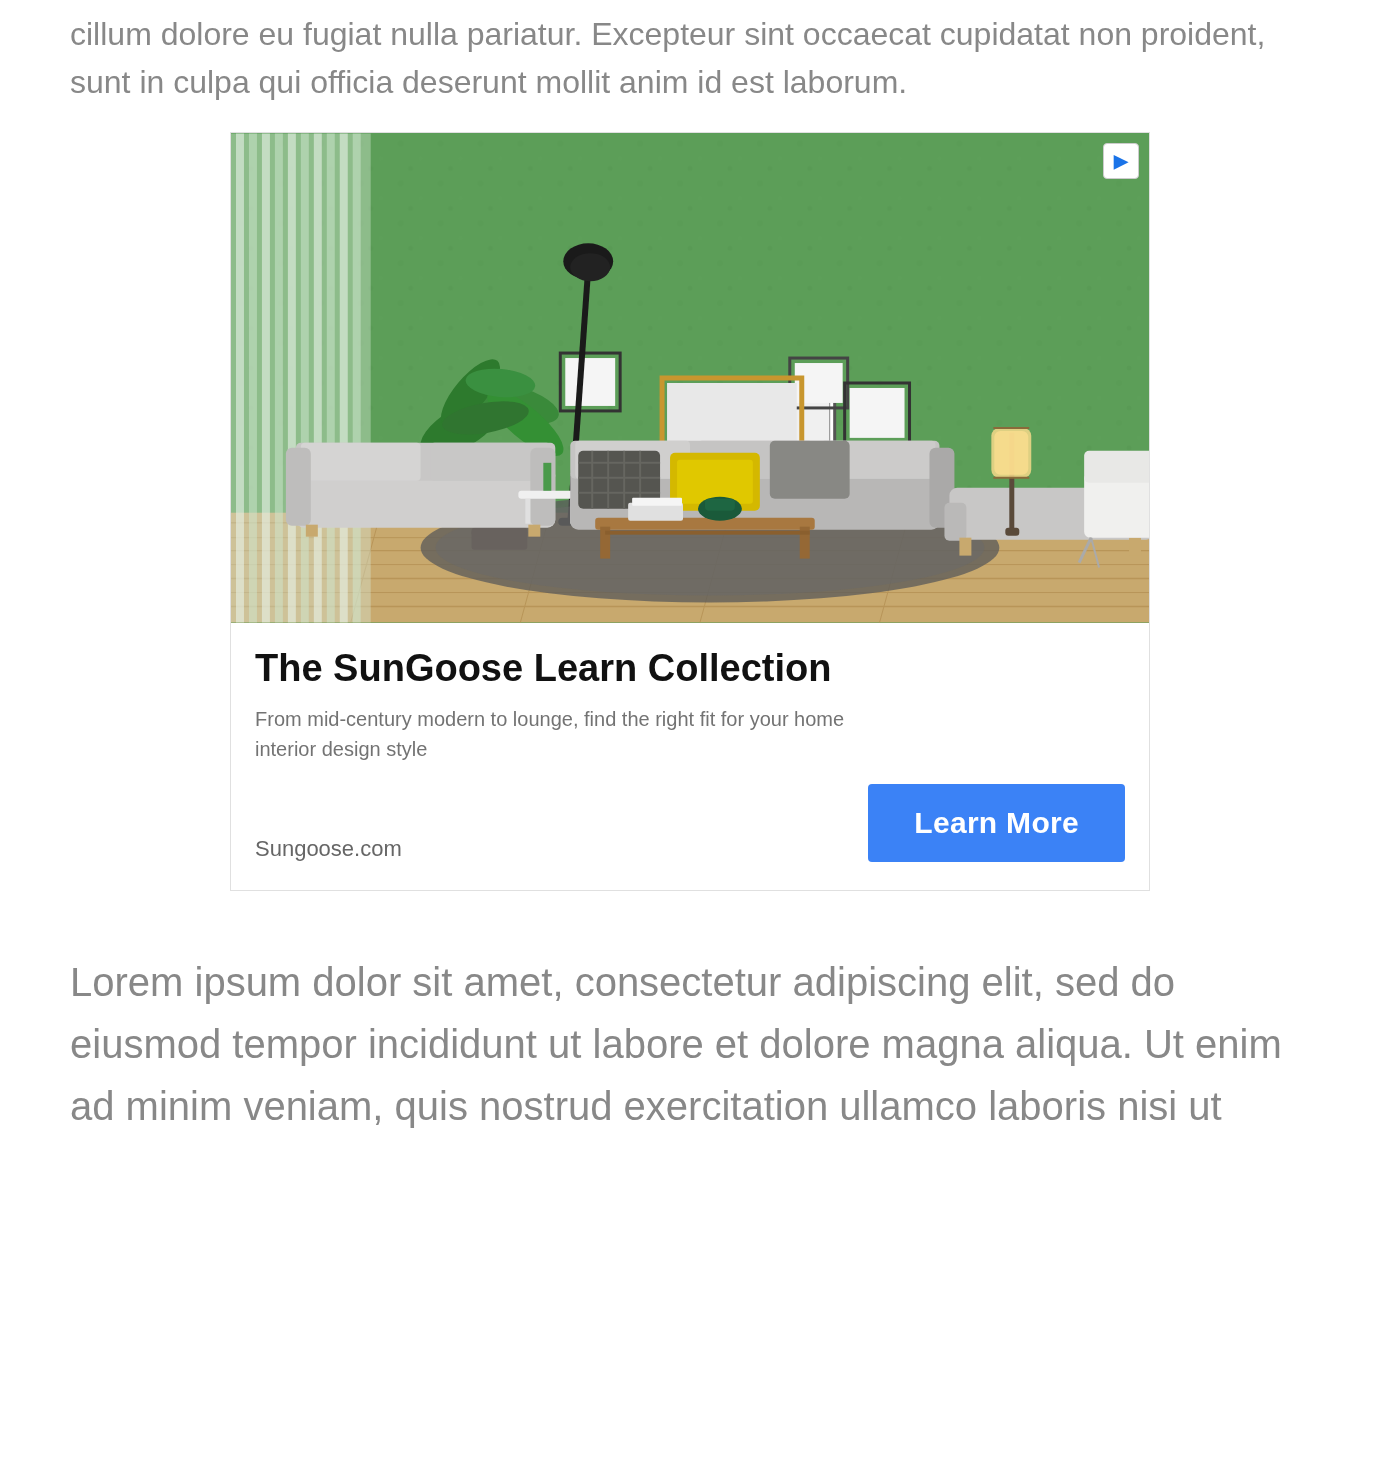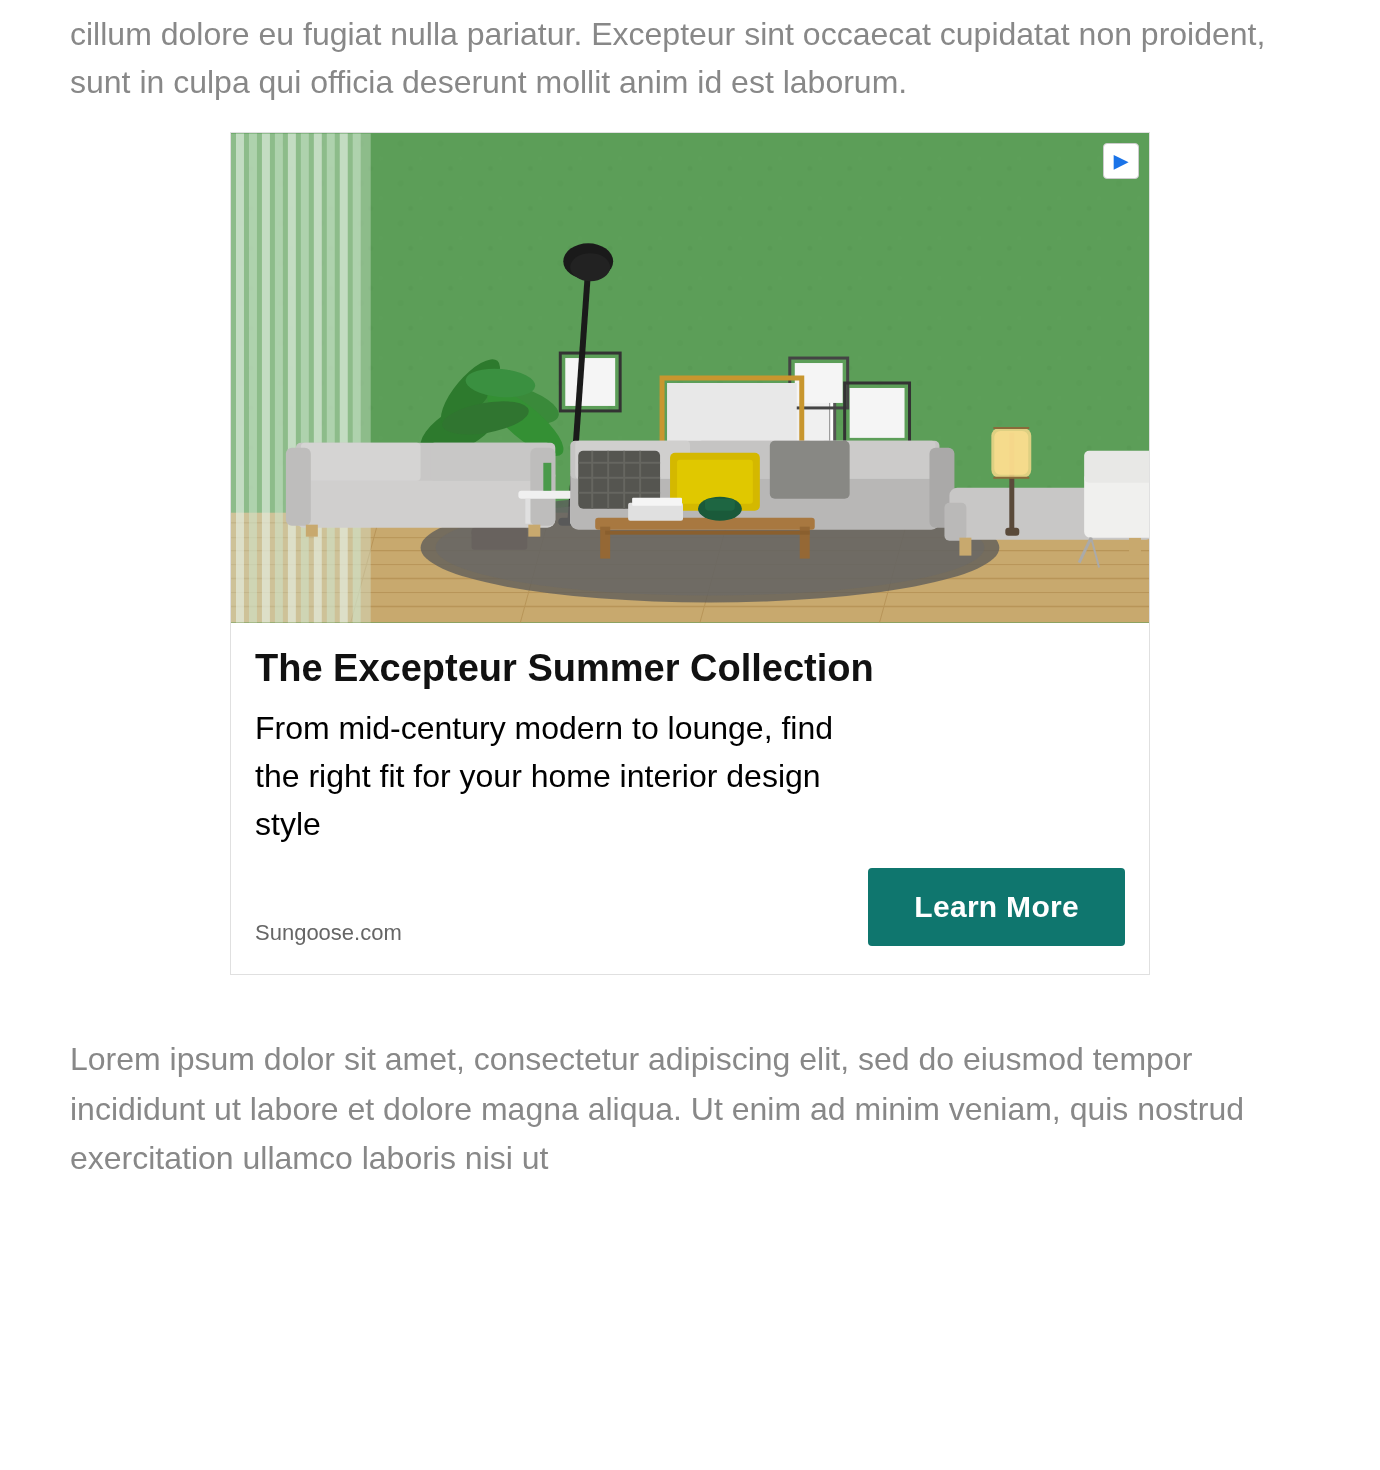--- a/index.html
+++ b/index.html
@@ -74,53 +74,53 @@
     }
 
     .ad-title {
       font-size: 38px;
       font-weight: bold;
       color: #111111;
       margin-bottom: 14px;
     }
 
     .ad-description {
-      font-size: 32px;
-      color: #000000;
+      font-size: 20px;
+      color: #737373;
       line-height: 1.5;
       margin-bottom: 20px;
       max-width: 600px;
     }
 
     .ad-footer {
       display: flex;
       align-items: flex-end;
       justify-content: space-between;
     }
 
     .ad-url {
       font-size: 22px;
       color: #666666;
     }
 
     .learn-more-btn {
-      background: #0f766e;
+      background: #3b82f6;
       color: #ffffff;
       border: none;
       padding: 22px 46px;
       font-size: 30px;
       font-weight: bold;
       border-radius: 4px;
       cursor: pointer;
       letter-spacing: 0.3px;
     }
 
     .bottom-text {
       padding-top: 20px;
-      font-size: 32px;
+      font-size: 40px;
       line-height: 1.55;
       color: #888888;
     }
   </style>
 </head>
 <body>
 
 <div>
   <p class="top-text">cillum dolore eu fugiat nulla pariatur. Excepteur sint occaecat cupidatat non proident, sunt in culpa qui officia deserunt mollit anim id est laborum.</p>
 </div>
@@ -286,21 +286,21 @@
       <line x1="930" y1="405" x2="922" y2="435" stroke="#aaa" stroke-width="2"></line>
     </svg>
 
     
     <div class="ad-badge">
       <span class="ad-badge-icon">▶</span>
     </div>
   </div>
 
   <div class="ad-content">
-    <h2 class="ad-title">The Excepteur Summer Collection</h2>
+    <h2 class="ad-title">The SunGoose Learn Collection</h2>
     <p class="ad-description">From mid-century modern to lounge, find the right fit for your home interior design style</p>
     <div class="ad-footer">
       <span class="ad-url">Sungoose.com</span>
       <button class="learn-more-btn">Learn More</button>
     </div>
   </div>
 </div>
 
 <div>
   <p class="bottom-text">Lorem ipsum dolor sit amet, consectetur adipiscing elit, sed do eiusmod tempor incididunt ut labore et dolore magna aliqua. Ut enim ad minim veniam, quis nostrud exercitation ullamco laboris nisi ut</p>

